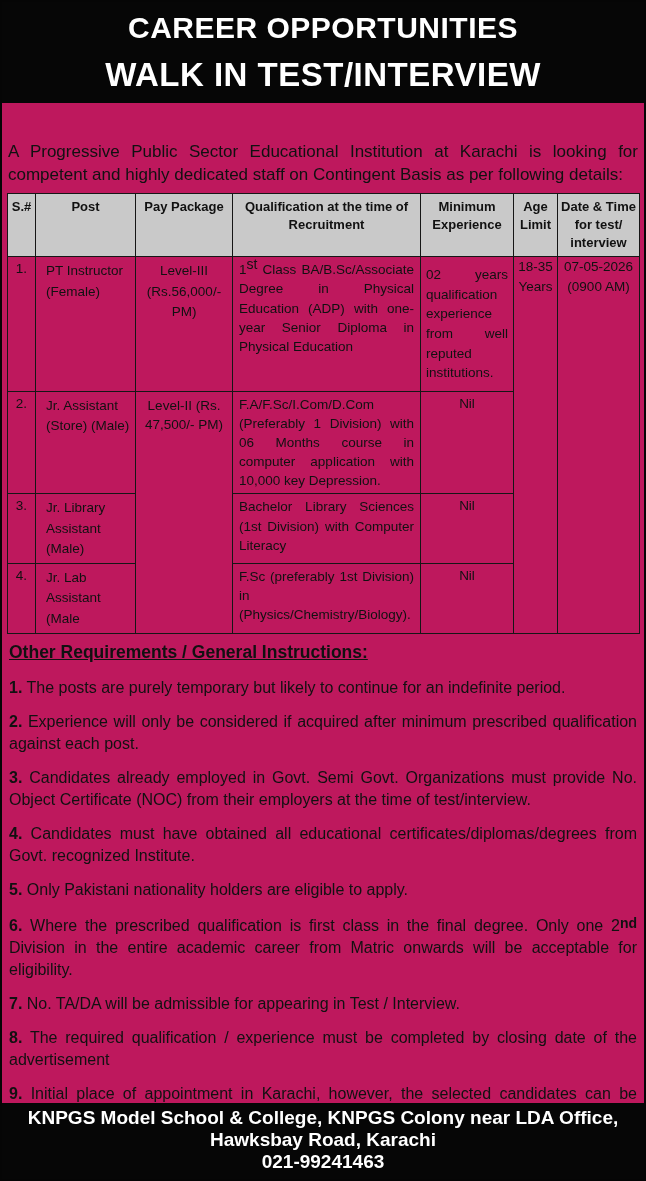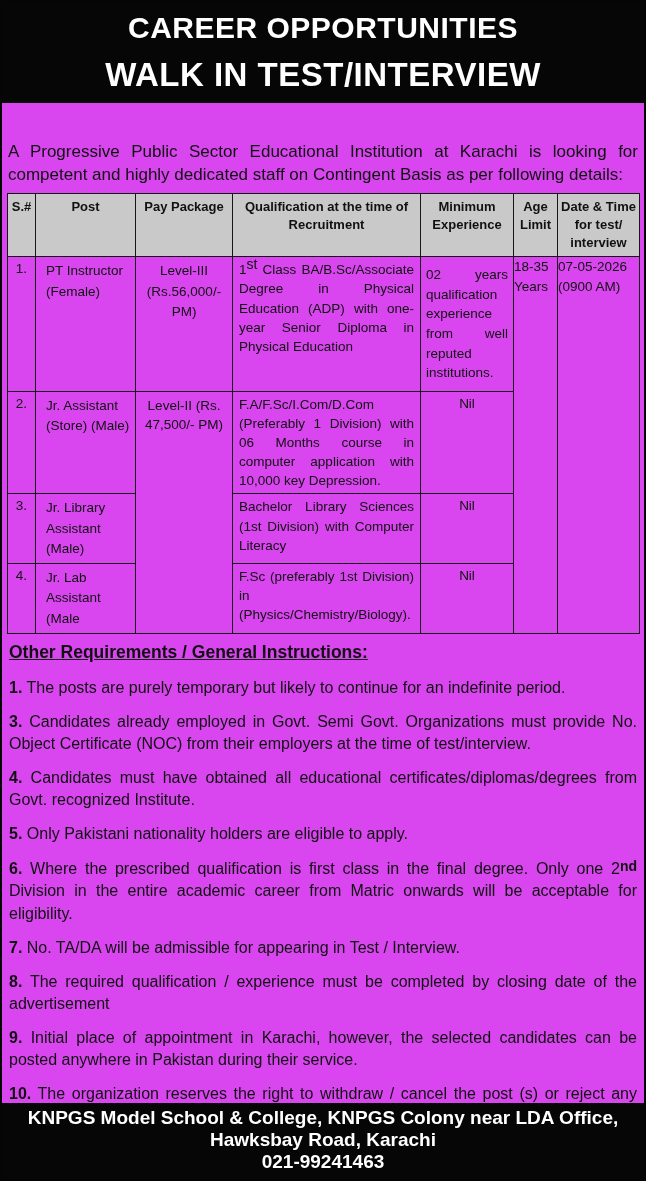--- a/index.html
+++ b/index.html
@@ -1,21 +1,21 @@
 <!DOCTYPE html>
 <html><head>
 <meta charset="utf-8">
 <style>
   * { margin: 0; padding: 0; box-sizing: border-box; }
   html, body { background: #e8e8e8; }
   body { width: 646px; font-family: "Liberation Sans", sans-serif; color: #111; }
 
   .page {
     width: 646px; height: 1181px;
-    background: #d946ef;
+    background: #be185d;
     border: 2px solid #050505;
     display: flex; flex-direction: column;
     overflow: hidden;
   }
 
   
   .banner {
     background: #060606; color: #fff;
     text-align: center;
     padding: 9px 0 10px;
@@ -59,21 +59,21 @@
   tr.r1 { height: 76px; }
   tr.r2 { height: 96px; }
   tr.r3 { height: 57px; }
   tr.r4 { height: 37px; }
   td.sn   { text-align: center; padding-top: 4px; }
   td.post { text-align: left; padding: 4px 4px 4px 10px; line-height: 1.5; }
   td.pay  { text-align: center; padding: 4px 6px; line-height: 1.5; }
   td.qual { text-align: justify; padding: 3px 6px; line-height: 1.42; }
   td.exp  { text-align: center; padding: 4px 5px; }
   td.exp-just { text-align: justify; font-size: 11.5px; line-height: 1.45; padding: 8px 5px; }
-  td.merge { vertical-align: middle; line-height: 1.45; }
+  td.merge { vertical-align: middle; text-align: center; line-height: 1.45; }
   td.qual sup { font-size: 14px; line-height: 0; }
 
   
   .instructions {
     flex: 1 1 auto;
     padding: 8px 7px 0;
     overflow: hidden;
   }
   .instructions h2 {
     font-size: 17.5px; font-weight: bold;
@@ -161,20 +161,21 @@
         <td class="exp">Nil</td>
       </tr>
     </tbody>
   </table>
 
   <section class="instructions">
     <h2>Other Requirements / General Instructions:</h2>
 
     <p class="item"><b class="num">1.</b> <span>The posts are purely temporary but likely to continue for an indefinite period.</span></p>
 
+    <p class="item"><b class="num">2.</b> <span>Experience will only be considered if acquired after minimum prescribed qualification against each post.</span></p>
 
     <p class="item"><b class="num">3.</b> <span>Candidates already employed in Govt. Semi Govt. Organizations must provide No. Object Certificate (NOC) from their employers at the time of test/interview.</span></p>
 
     <p class="item"><b class="num">4.</b> <span>Candidates must have obtained all educational certificates/diplomas/degrees from Govt. recognized Institute.</span></p>
 
     <p class="item"><b class="num">5.</b> <span>Only Pakistani nationality holders are eligible to apply.</span></p>
 
     <p class="item"><b class="num">6.</b> <span>Where the prescribed qualification is first class in the final degree. Only one 2</span><span class="sup-bold">nd</span><span> Division in the entire academic career from Matric onwards will be acceptable for eligibility.</span></p>
 
     <p class="item"><b class="num">7.</b> <span>No. TA/DA will be admissible for appearing in Test / Interview.</span></p>

